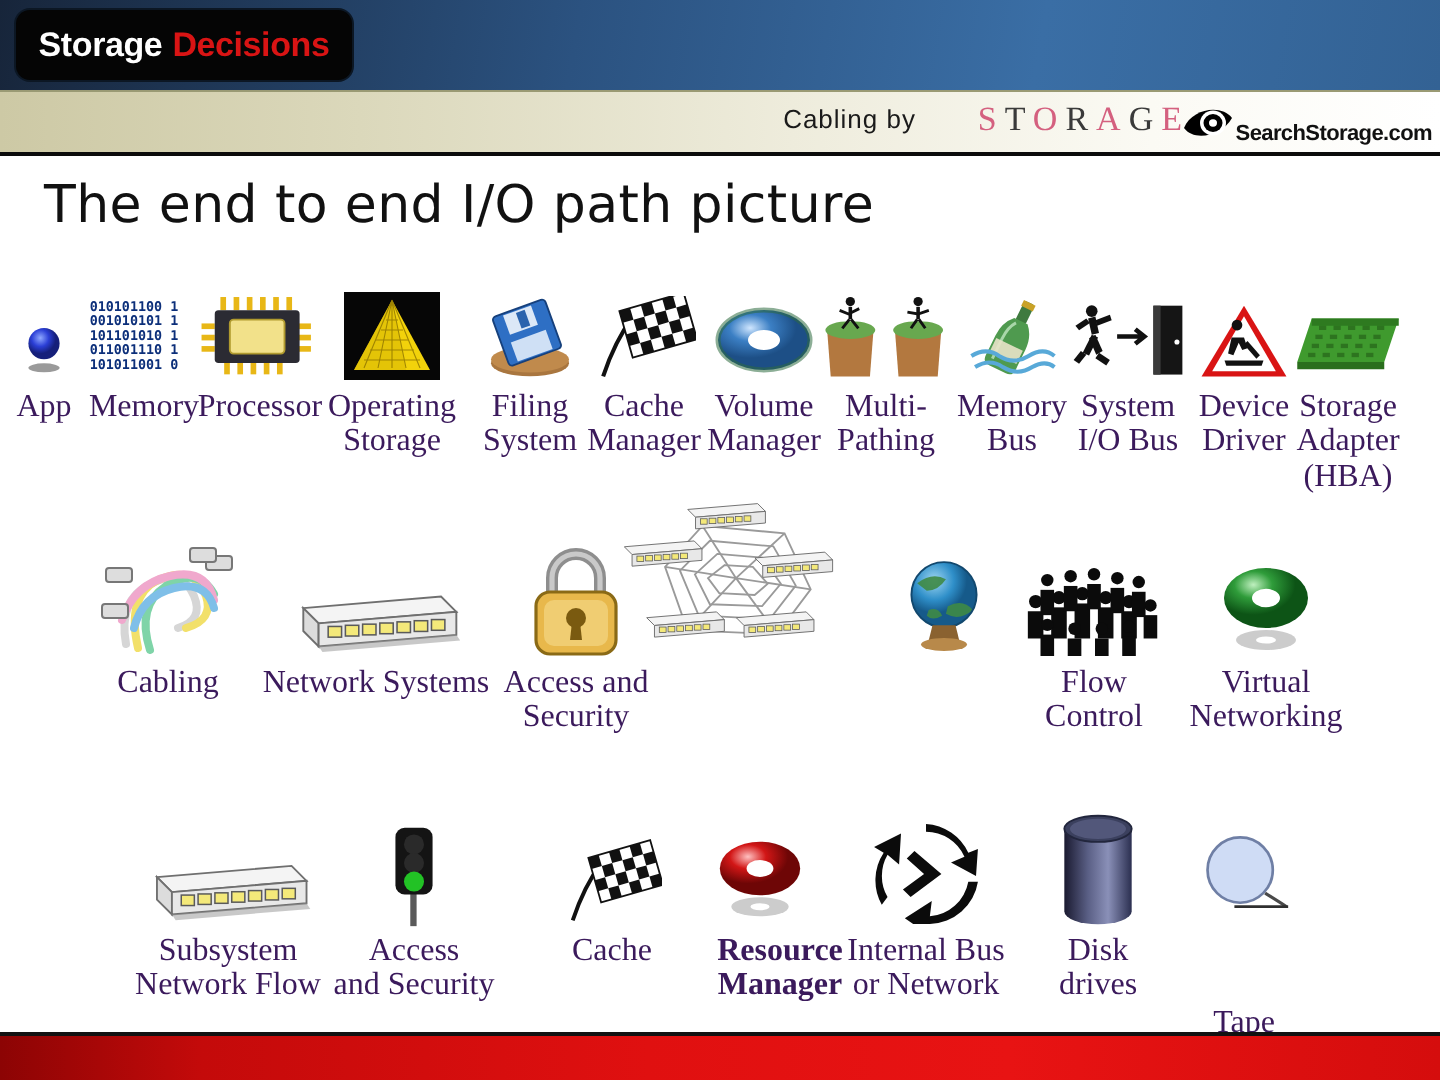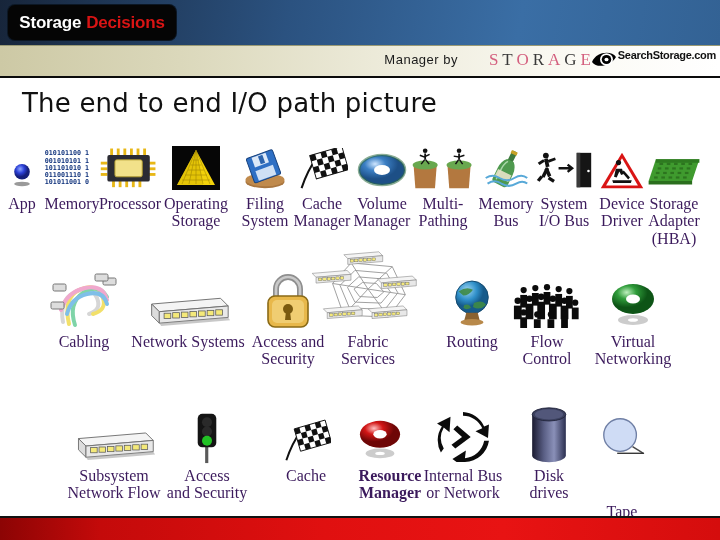--- a/index.html
+++ b/index.html
@@ -43,21 +43,21 @@
     position:absolute;right:125px;top:50px;
     font-family:"Liberation Serif", serif;
     font-size:17px;letter-spacing:4px;font-weight:normal;
     white-space:nowrap;
   }
   .storage-word span.p{color:#d4607f;}
   .storage-word span.d{color:#3a3a3a;}
 
   .searchlogo{
     position:absolute;right:4px;top:49px;
-    height:24px;display:flex;align-items:flex-start;
+    height:24px;display:flex;align-items:flex-end;
   }
   .searchlogo .eye{width:26px;height:22px;margin-right:1px;}
   .searchlogo .txt{
     font-family:"Liberation Sans", sans-serif;
     font-weight:bold;font-size:11px;color:#111;letter-spacing:-0.3px;
   }
 
   
   .title{
     position:absolute;left:22px;top:88px;
@@ -86,21 +86,21 @@
 
 <div class="hdr-blue">
   <div class="hdr-logo">
     <span class="logo-a">Storage</span>
     <span class="logo-b">Decisions</span>
   </div>
 </div>
 
 <div class="hdr-tan"></div>
 
-<div class="hosted">Manager by</div>
+<div class="hosted">Cabling by</div>
 
 <div class="storage-word" id="storageWord"><span class="p">S</span><span class="d">T</span><span class="p">O</span><span class="d">R</span><span class="p">A</span><span class="d">G</span><span class="p">E</span></div>
 
 <div class="searchlogo">
   <svg class="eye" viewBox="0 0 52 44">
     <path d="M2 26 C10 6 40 2 50 16 C40 34 12 40 2 26 Z" fill="#000"></path>
     <ellipse cx="31" cy="21" rx="13" ry="12.5" fill="#fff"></ellipse>
     <ellipse cx="31" cy="21" rx="9.5" ry="9" fill="#000"></ellipse>
     <ellipse cx="31" cy="21" rx="4" ry="3.7" fill="#fff"></ellipse>
   </svg>
@@ -454,43 +454,40 @@
               <rect x="30" y="19" width="7" height="5.6"></rect>
               <rect x="39" y="18.4" width="7" height="5.6"></rect>
               <rect x="48" y="17.8" width="7" height="5.6"></rect>
               <rect x="57" y="17.2" width="7" height="5.6"></rect>
               <rect x="66" y="16.6" width="7" height="5.6"></rect>
             </g>
           </g>
  </g>
       </svg>
     </div>
-    <div class="item lbl r2" style="left: 308px; top: 203px; width: 120px;">Fabric
-Services</div>
     <div class="item icon-wrap" style="left: 449px; top: 146px; width: 46px; height: 52px;">
       <svg width="100%" height="100%" preserveAspectRatio="xMidYMax meet" viewBox="0 0 48 52">
         <defs>
           <radialGradient id="gl" cx="35%" cy="28%">
             <stop offset="0" stop-color="#9fd6f2"></stop>
             <stop offset="60%" stop-color="#2f8fc9"></stop>
             <stop offset="100%" stop-color="#165a8a"></stop>
           </radialGradient>
         </defs>
         <circle cx="24" cy="20" r="17" fill="url(#gl)"></circle>
         <g fill="#3f8a46" opacity=".9">
           <path d="M10 14 q8 -6 15 -2 q-4 6 -10 6z"></path>
           <path d="M26 26 q8 -4 13 2 q-7 6 -14 2z"></path>
           <path d="M16 28 q5 -2 7 3 q-5 3 -8 0z"></path>
         </g>
         <circle cx="24" cy="20" r="17" fill="none" stroke="#12486e" stroke-width="1"></circle>
         <path d="M18 36 l12 0 2 8 -16 0z" fill="#8a6230"></path>
         <ellipse cx="24" cy="46" rx="12" ry="3.4" fill="#b8894a"></ellipse>
       </svg>
     </div>
-    <div class="item lbl r2" style="left: 412px; top: 203px; width: 120px;">Routing</div>
     <div class="item icon-wrap" style="left: 511px; top: 152px; width: 72px; height: 46px;">
       <svg width="100%" height="100%" preserveAspectRatio="xMidYMax meet" viewBox="0 0 74 46">
         <g fill="#0b0b0b">
  <g transform="translate(2,14)">
             <circle cx="5" cy="4" r="3.4"></circle>
             <path d="M1 9 h8 v14 h-8z"></path>
           </g>
  <g transform="translate(14,12)">
             <circle cx="5" cy="4" r="3.4"></circle>
             <path d="M1 9 h8 v16 h-8z"></path>

